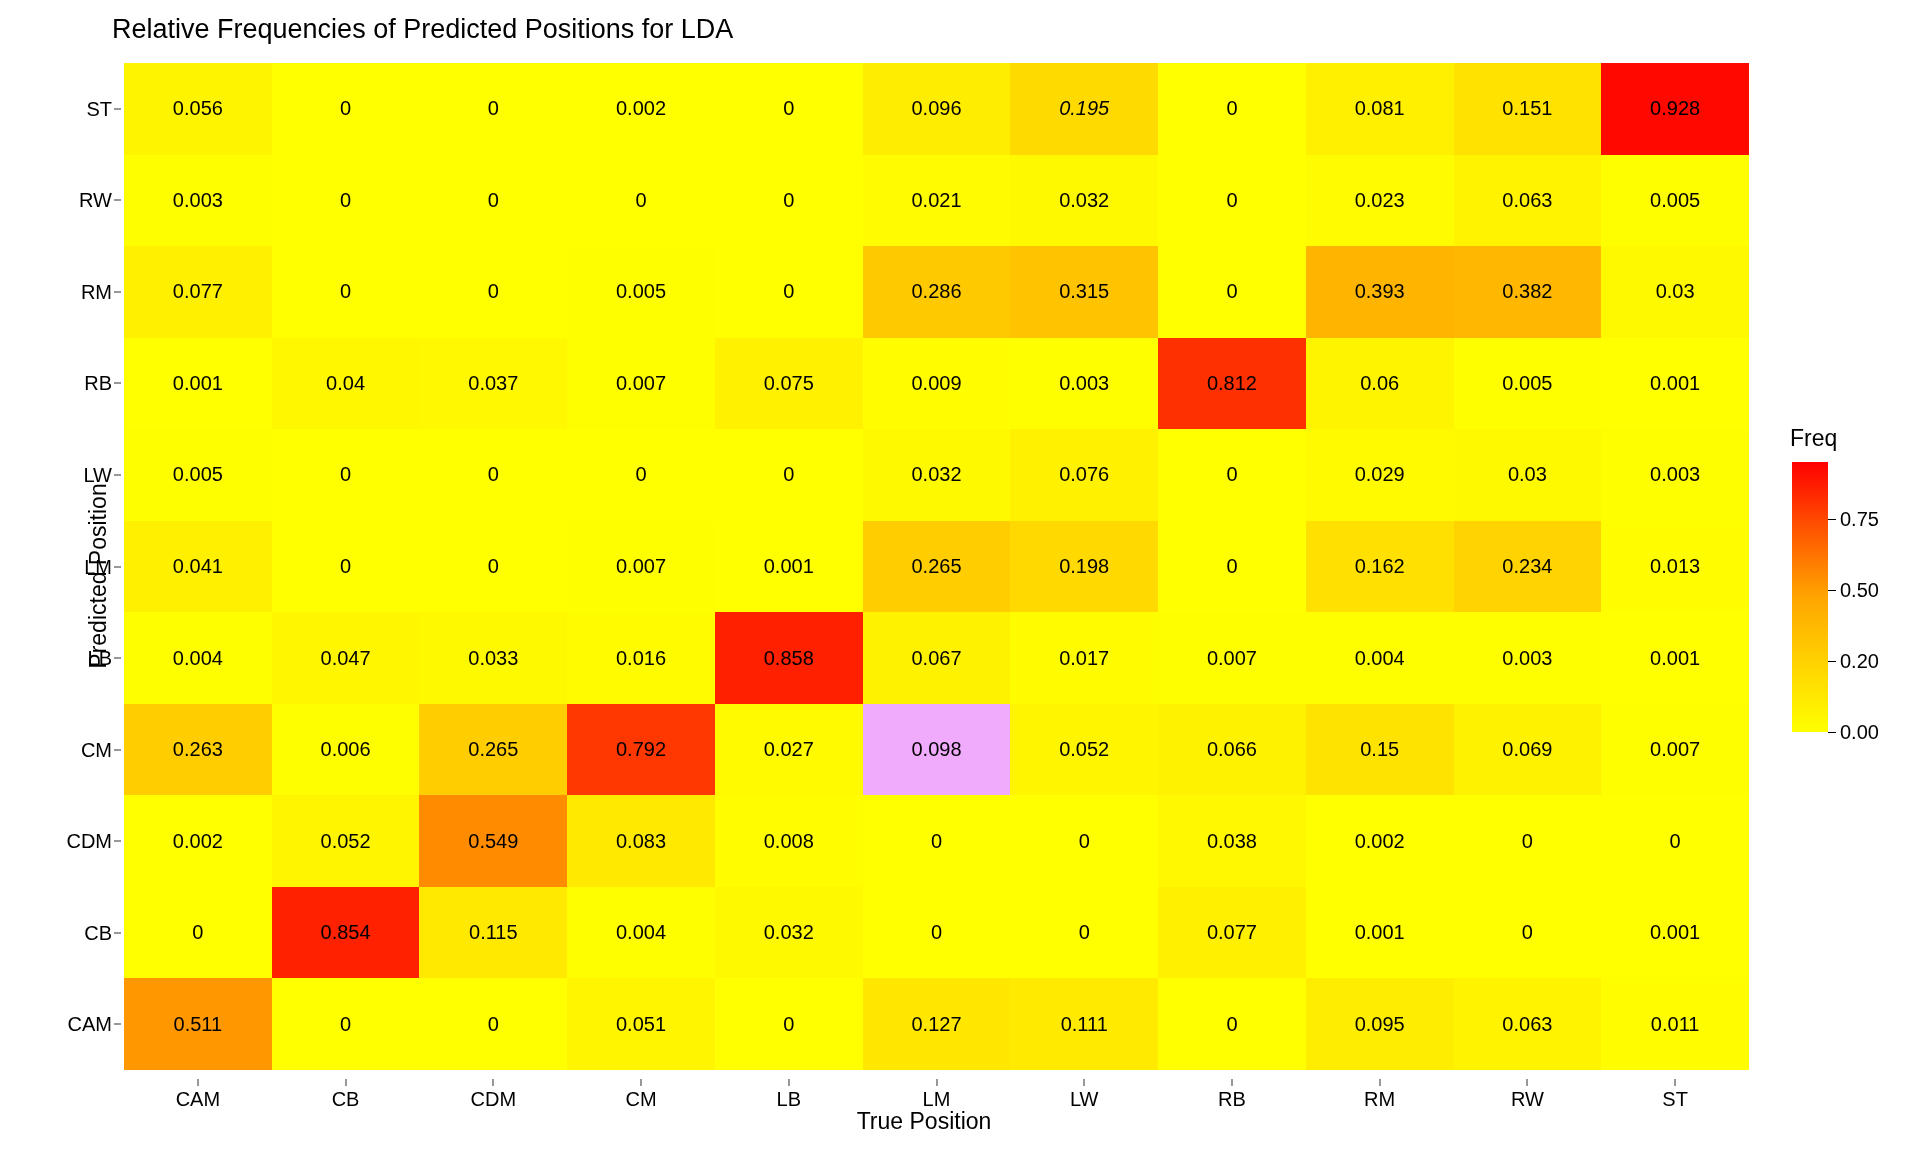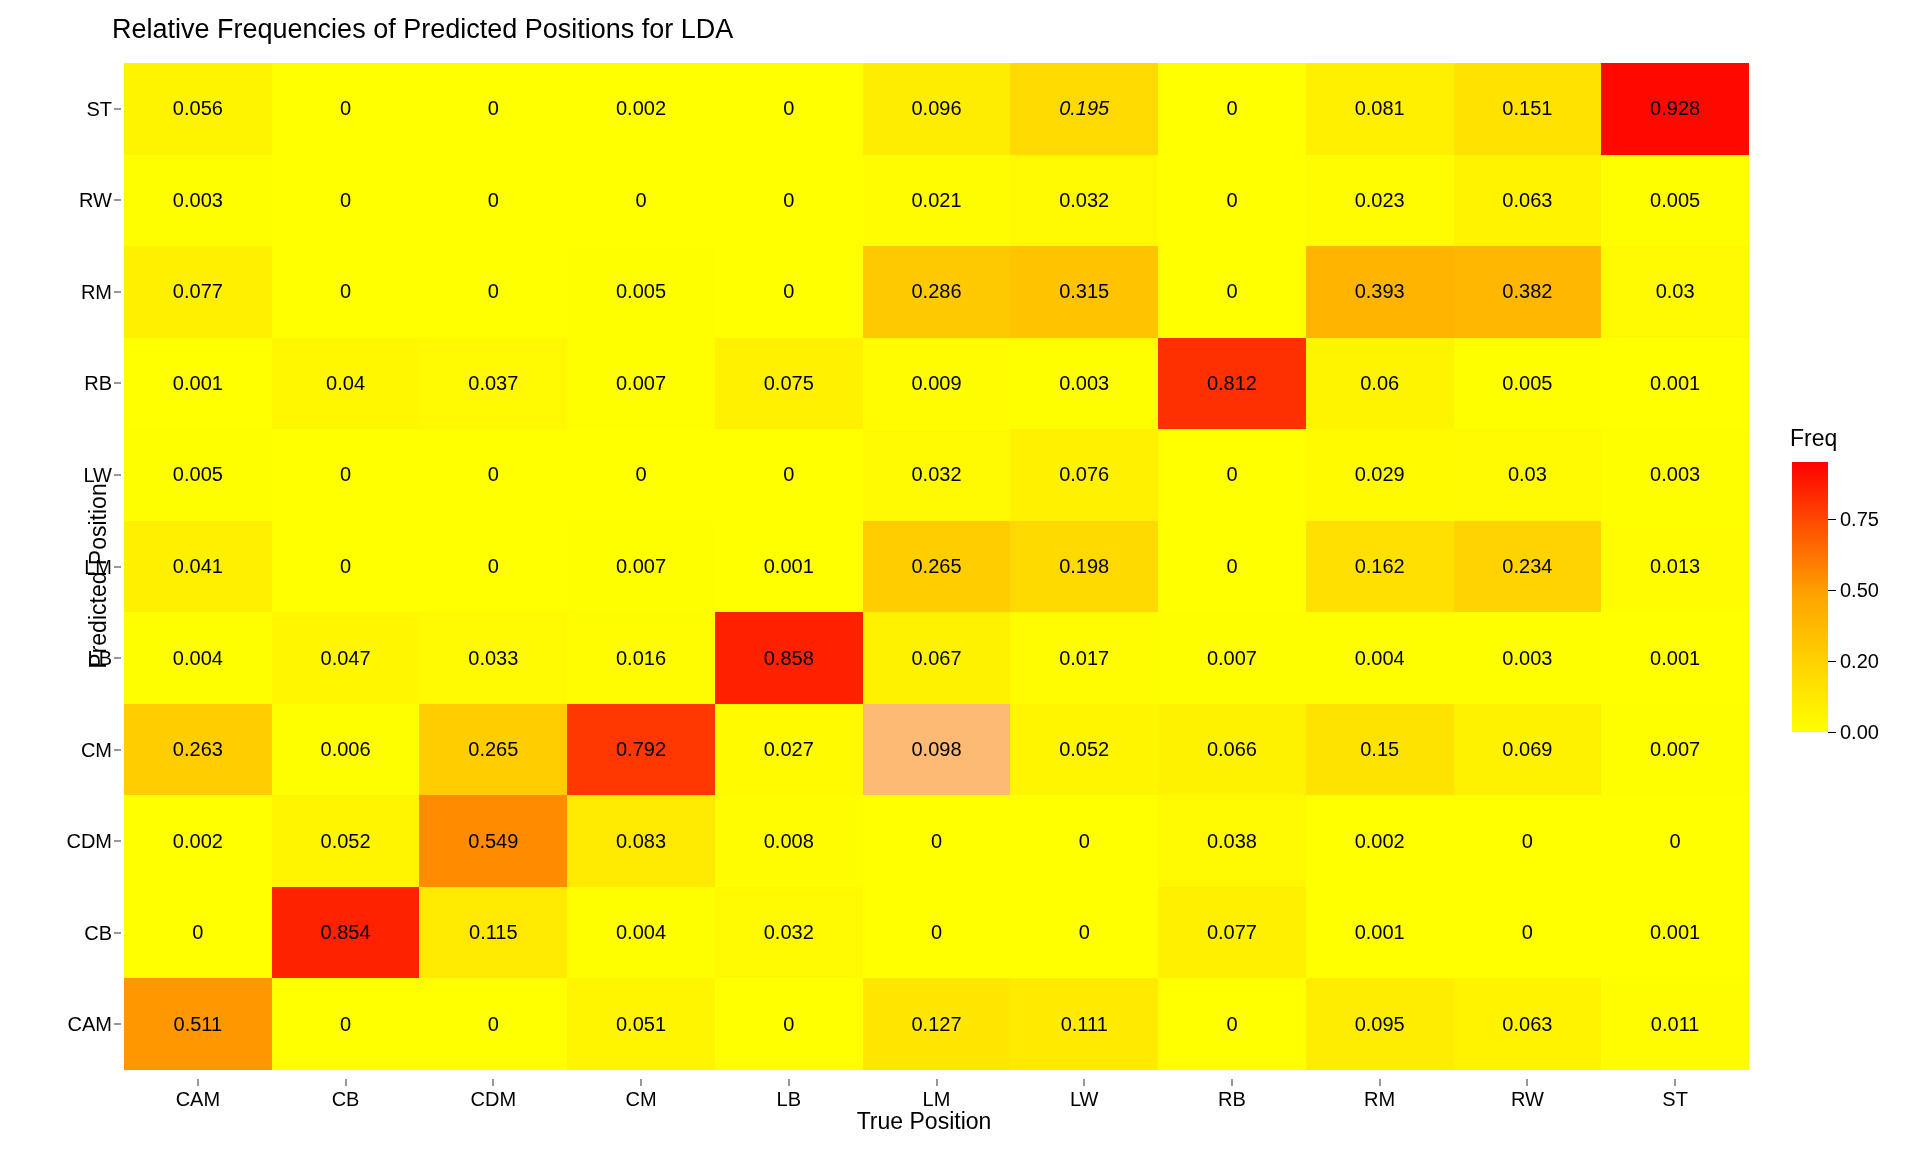--- a/index.html
+++ b/index.html
@@ -401,21 +401,21 @@
           </div>
           <div class="cell" style="background: rgb(255, 205, 0);">
             <span>0.265</span>
           </div>
           <div class="cell" style="background: rgb(255, 55, 0);">
             <span>0.792</span>
           </div>
           <div class="cell" style="background: rgb(255, 250, 0);">
             <span>0.027</span>
           </div>
-          <div class="cell" style="background: #fdba74;">
+          <div class="cell" style="background: #f0abfc;">
             <span>0.098</span>
           </div>
           <div class="cell" style="background: rgb(255, 245, 0);">
             <span>0.052</span>
           </div>
           <div class="cell" style="background: rgb(255, 242, 0);">
             <span>0.066</span>
           </div>
           <div class="cell" style="background: rgb(255, 227, 0);">
             <span>0.15</span>

